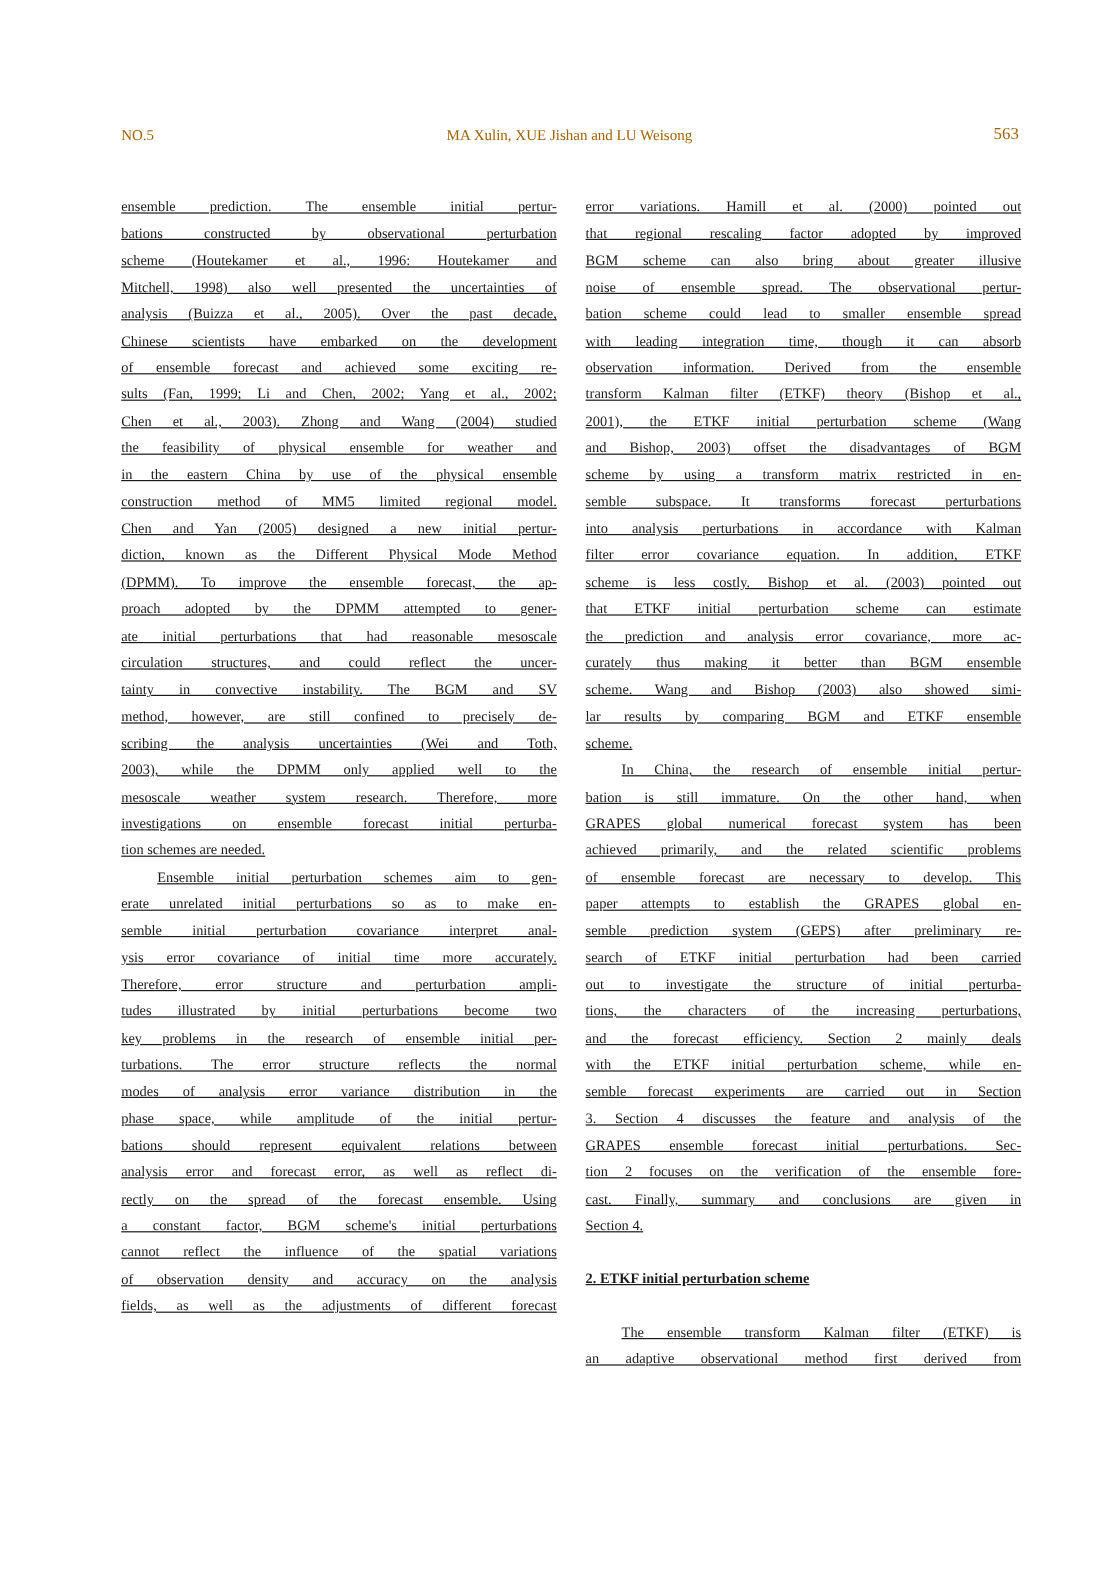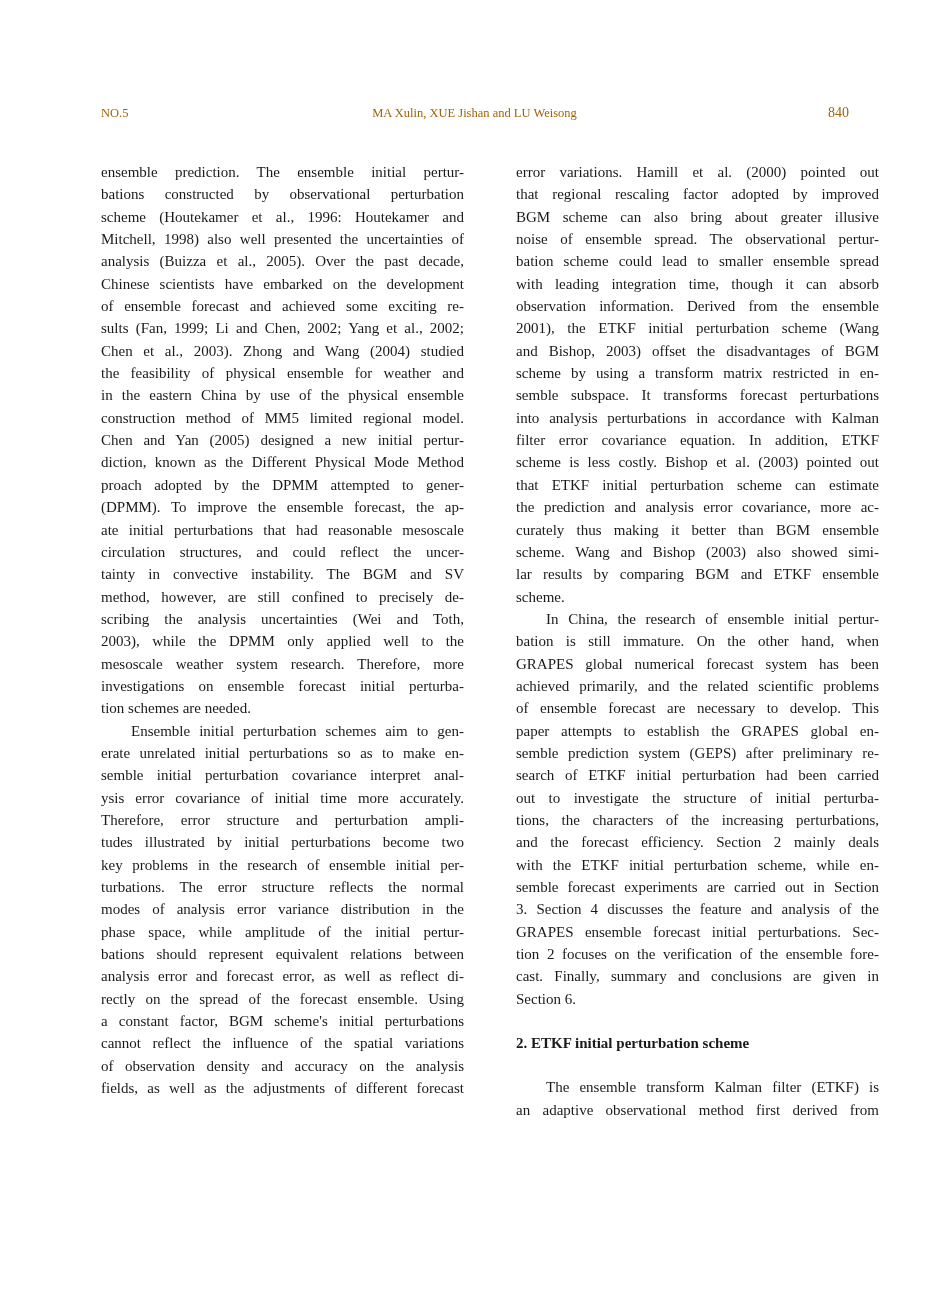--- a/index.html
+++ b/index.html
@@ -2,55 +2,55 @@
 <html><head>
 <meta charset="utf-8">
 <style>
   html, body { margin:0; padding:0; background:#ffffff; }
   body { width:925px; height:1309px; position:relative; overflow:hidden;
          font-family:"DejaVu Serif", "Liberation Serif", serif; color:#1a1a1a; }
   .hdr { position:absolute; top:106px; font-family:"Liberation Serif", serif; font-size:12.5px; color:#a16207; }
   .hdr-left { left:101px; }
   .hdr-center { left:12px; width:925px; text-align:center; }
   .hdr-right { right:76px; font-size:14px; top:105px; }
-  .col { position:absolute; top:161px; width:363px; font-family:"Liberation Serif", serif; font-size:15px; }
+  .col { position:absolute; top:161px; width:363px; font-family:"Liberation Serif", serif; font-size:12px;text-decoration:underline; }
   .col-left { left:101px; }
-  .col-right { left:516px; }
+  .col-right { left:488px; }
   .ln { height:22.35px; line-height:22.35px; white-space:nowrap; text-align:justify; text-align-last:justify; overflow:visible; }
   .ln.last { text-align-last:left; }
   .ln.indent { text-indent:30px; }
   .gap { height:22px; }
   .sec { font-weight:bold; text-align-last:left; }
 </style>
 </head>
 <body>
 
 <div>
   <div class="hdr hdr-left">NO.5</div>
   <div class="hdr hdr-center">MA Xulin, XUE Jishan and LU Weisong</div>
-  <div class="hdr hdr-right">840</div>
+  <div class="hdr hdr-right">563</div>
 </div>
 
 <div class="col col-left">
   <div class="ln">ensemble prediction.  The ensemble initial pertur-</div>
   <div class="ln">bations constructed by observational perturbation</div>
   <div class="ln">scheme (Houtekamer et al., 1996: Houtekamer and</div>
   <div class="ln">Mitchell, 1998) also well presented the uncertainties of</div>
   <div class="ln">analysis (Buizza et al., 2005).  Over the past decade,</div>
   <div class="ln">Chinese scientists have embarked on the development</div>
   <div class="ln">of ensemble forecast and achieved some exciting re-</div>
   <div class="ln">sults (Fan, 1999; Li and Chen, 2002; Yang et al., 2002;</div>
   <div class="ln">Chen et al., 2003).  Zhong and Wang (2004) studied</div>
   <div class="ln">the feasibility of physical ensemble for weather and</div>
   <div class="ln">in the eastern China by use of the physical ensemble</div>
   <div class="ln">construction method of MM5 limited regional model.</div>
   <div class="ln">Chen and Yan (2005) designed a new initial pertur-</div>
   <div class="ln">diction, known as the Different Physical Mode Method</div>
+  <div class="ln">(DPMM). To improve the ensemble forecast, the ap-</div>
   <div class="ln">proach adopted by the DPMM attempted to gener-</div>
-  <div class="ln">(DPMM). To improve the ensemble forecast, the ap-</div>
   <div class="ln">ate initial perturbations that had reasonable mesoscale</div>
   <div class="ln">circulation structures, and could reflect the uncer-</div>
   <div class="ln">tainty in convective instability.  The BGM and SV</div>
   <div class="ln">method, however, are still confined to precisely de-</div>
   <div class="ln">scribing the analysis uncertainties (Wei and Toth,</div>
   <div class="ln">2003), while the DPMM only applied well to the</div>
   <div class="ln">mesoscale weather system research.  Therefore, more</div>
   <div class="ln">investigations on ensemble forecast initial perturba-</div>
   <div class="ln last">tion schemes are needed.</div>
   <div class="ln indent">Ensemble initial perturbation schemes aim to gen-</div>
@@ -73,20 +73,21 @@
 </div>
 
 <div class="col col-right">
   <div class="ln">error variations.  Hamill et al.  (2000) pointed out</div>
   <div class="ln">that regional rescaling factor adopted by improved</div>
   <div class="ln">BGM scheme can also bring about greater illusive</div>
   <div class="ln">noise of ensemble spread.  The observational pertur-</div>
   <div class="ln">bation scheme could lead to smaller ensemble spread</div>
   <div class="ln">with leading integration time, though it can absorb</div>
   <div class="ln">observation information.  Derived from the ensemble</div>
+  <div class="ln">transform Kalman filter (ETKF) theory (Bishop et al.,</div>
   <div class="ln">2001), the ETKF initial perturbation scheme (Wang</div>
   <div class="ln">and Bishop, 2003) offset the disadvantages of BGM</div>
   <div class="ln">scheme by using a transform matrix restricted in en-</div>
   <div class="ln">semble subspace. It transforms forecast perturbations</div>
   <div class="ln">into analysis perturbations in accordance with Kalman</div>
   <div class="ln">filter error covariance equation.  In addition, ETKF</div>
   <div class="ln">scheme is less costly. Bishop et al. (2003) pointed out</div>
   <div class="ln">that ETKF initial perturbation scheme can estimate</div>
   <div class="ln">the prediction and analysis error covariance, more ac-</div>
   <div class="ln">curately thus making it better than BGM ensemble</div>
@@ -103,19 +104,19 @@
   <div class="ln">search of ETKF initial perturbation had been carried</div>
   <div class="ln">out to investigate the structure of initial perturba-</div>
   <div class="ln">tions, the characters of the increasing perturbations,</div>
   <div class="ln">and the forecast efficiency.  Section 2 mainly deals</div>
   <div class="ln">with the ETKF initial perturbation scheme, while en-</div>
   <div class="ln">semble forecast experiments are carried out in Section</div>
   <div class="ln">3. Section 4 discusses the feature and analysis of the</div>
   <div class="ln">GRAPES ensemble forecast initial perturbations. Sec-</div>
   <div class="ln">tion 2 focuses on the verification of the ensemble fore-</div>
   <div class="ln">cast.  Finally, summary and conclusions are given in</div>
-  <div class="ln last">Section 6.</div>
+  <div class="ln last">Section 4.</div>
   <div class="gap"></div>
   <div class="ln sec">2.  ETKF initial perturbation scheme</div>
   <div class="gap"></div>
   <div class="ln indent">The ensemble transform Kalman filter (ETKF) is</div>
   <div class="ln">an adaptive observational method first derived from</div>
 </div>
 
 </body></html>

